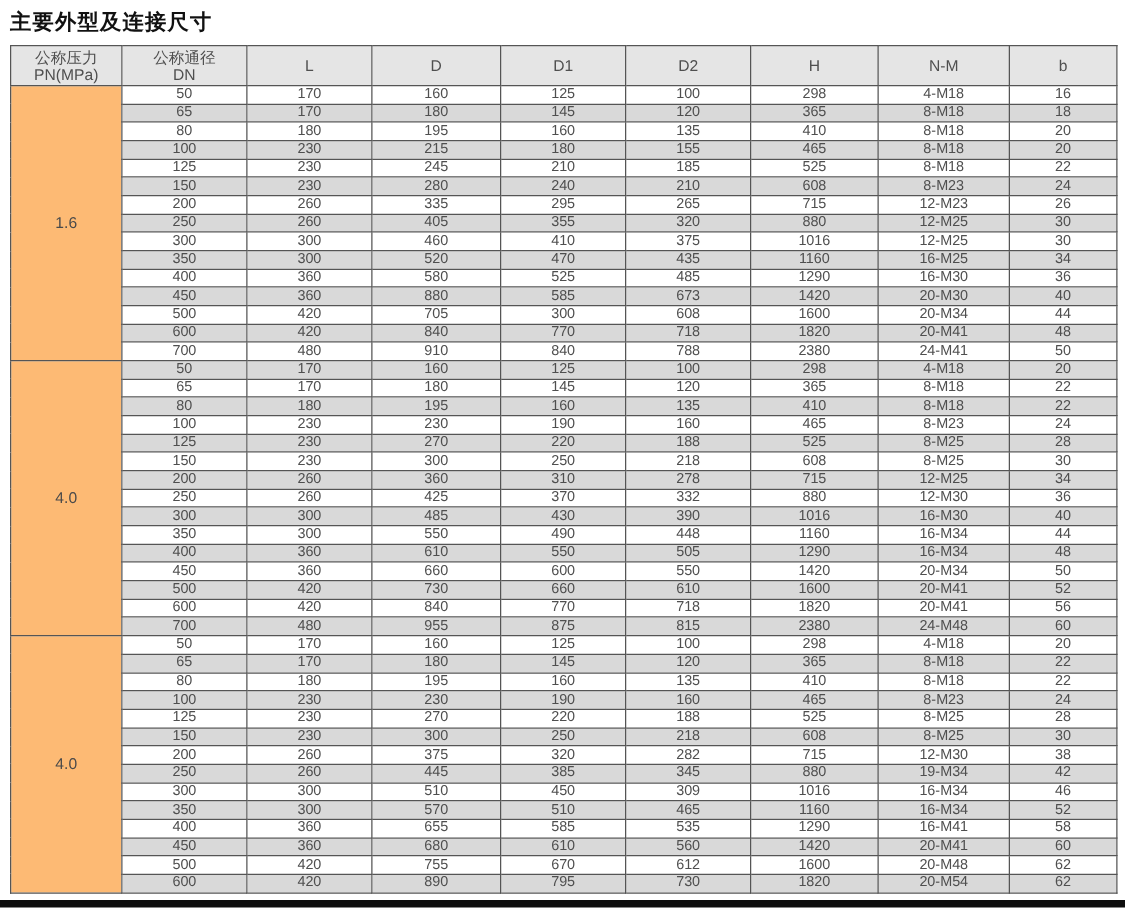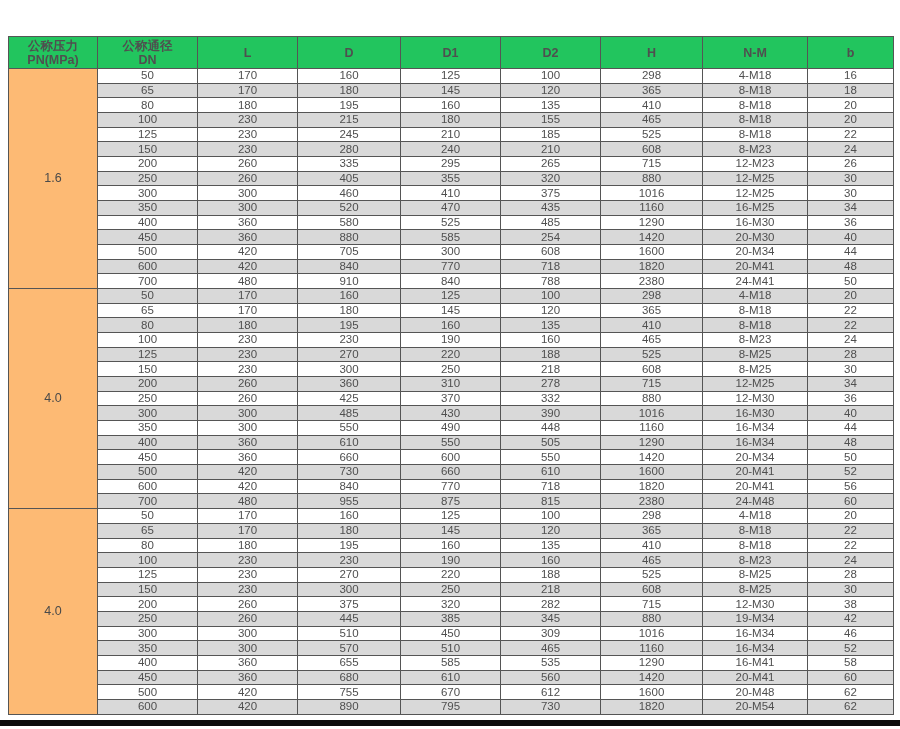--- a/index.html
+++ b/index.html
@@ -16,36 +16,37 @@
     width: 885px; border-collapse: collapse; table-layout: fixed;
     border: 1.5px solid #3c3c3c;
   }
   table.spec th, table.spec td {
     border: 1px solid #555;
     text-align: center; vertical-align: middle;
     color: #4f4f4f;
     overflow: hidden; white-space: nowrap;
   }
   thead tr { height: 32px; }
-  thead th { font-weight: bold; font-size: 12.5px; background: #22c55e; color: #4a4a4a; }
+  thead th { font-weight: normal; font-size: 12.5px; background: #e5e5e5; color: #4a4a4a; }
   thead th .hl { display: block; line-height: 14px; }
   tbody tr { height: 14.68px; }
   tbody td { font-size: 11.5px; line-height: 13px; padding: 0; }
   tbody tr.stripe td { background: #d9d9d9; }
   tbody td.pn-cell, tbody tr.stripe td.pn-cell { background: #fdba74; font-size: 12.5px; color: #4a4a4a; }
   .bottom-rule {
     position: absolute; left: 0; top: 720px;
     width: 900px; height: 6px; background: #0d0d0d;
   }
 </style>
 </head>
 <body>
 
 <div class="page">
 
+  <div class="doc-title">主要外型及连接尺寸</div>
 
   <table class="spec">
     <colgroup>
         <col style="width: 89px;">
         <col style="width: 100px;">
         <col style="width: 100px;">
         <col style="width: 103px;">
         <col style="width: 100px;">
         <col style="width: 100px;">
         <col style="width: 102px;">
@@ -181,21 +182,21 @@
           <td>485</td>
           <td>1290</td>
           <td>16-M30</td>
           <td>36</td>
         </tr>
         <tr class="stripe">
           <td>450</td>
           <td>360</td>
           <td>880</td>
           <td>585</td>
-          <td>254</td>
+          <td>673</td>
           <td>1420</td>
           <td>20-M30</td>
           <td>40</td>
         </tr>
         <tr>
           <td>500</td>
           <td>420</td>
           <td>705</td>
           <td>300</td>
           <td>608</td>

